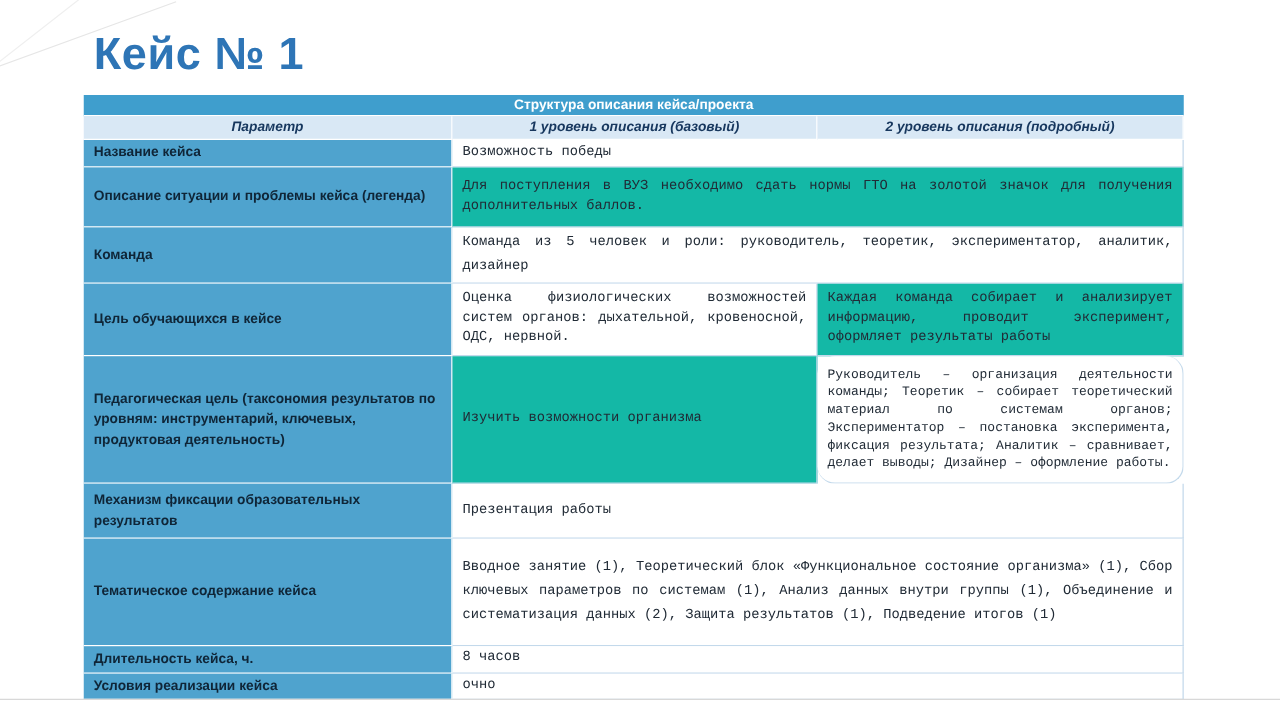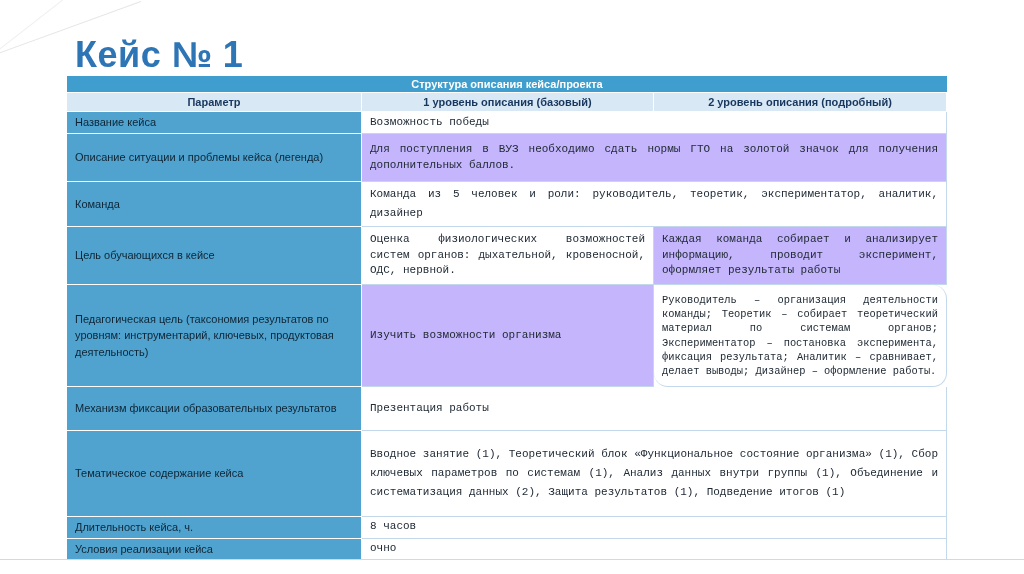--- a/index.html
+++ b/index.html
@@ -12,21 +12,21 @@
     overflow: hidden;
   }
 
   
   .decor { position: absolute; background: #e6e6e6; height: 1px; }
   .decor-a { left: -24px; top: 30px; width: 170px; transform: rotate(-20deg); }
   .decor-b { left: -36px; top: 18px; width: 150px; transform: rotate(-38deg); background: #efefef; }
   .bottom-line { position: absolute; left: 0; top: 559px; width: 1024px; height: 1px; background: #d8d8d8; }
 
   .title {
-    position: absolute; left: 75px; top: 34px;
+    position: absolute; left: 75px; top: 22px;
     margin: 0;
     font-size: 36px; font-weight: 600;
     color: #2e75b6;
     letter-spacing: 0.5px;
   }
 
   .table-wrap { position: absolute; left: 67px; top: 76px; width: 880px; }
   table { border-collapse: separate; border-spacing: 0; table-layout: fixed; width: 880px; }
   col.c1 { width: 295px; } col.c2 { width: 292px; } col.c3 { width: 293px; }
 
@@ -59,42 +59,43 @@
     padding: 1px 4px;
   }
   th.colhead {
     background: #d9e8f5;
     color: #17375e;
     font-weight: bold;
     text-align: center;
     border-right: 1px solid #ffffff;
     border-bottom: 1px solid #ffffff;
     padding: 1px 4px;
+    font-style: italic;
   }
 
   td.param {
     background: #4fa3ce;
     color: #0f2537;
-    font-weight: normal;
+    font-weight: bold;
     text-align: left;
     line-height: 1.5;
     border-right: 1px solid #ffffff;
     border-bottom: 1px solid #ffffff;
     padding-left: 8px;
   }
 
   td.data {
     background: #ffffff;
     text-align: justify;
     line-height: 1.45;
     border-right: 1px solid #c3d9eb;
     border-bottom: 1px solid #c3d9eb;
     padding-left: 8px; padding-right: 8px; font-family: Liberation Mono, monospace;
   }
-  td.data.gray { background: #c4b5fd; }
+  td.data.gray { background: #14b8a6; }
   td.data.loose { line-height: 1.7; }
   td.data.small { font-size: 10.4px; line-height: 1.36; border-radius: 14px; }
 </style>
 </head>
 <body>
 
 <div class="slide">
 
   <div class="decor decor-a"></div>
   <div class="decor decor-b"></div>

